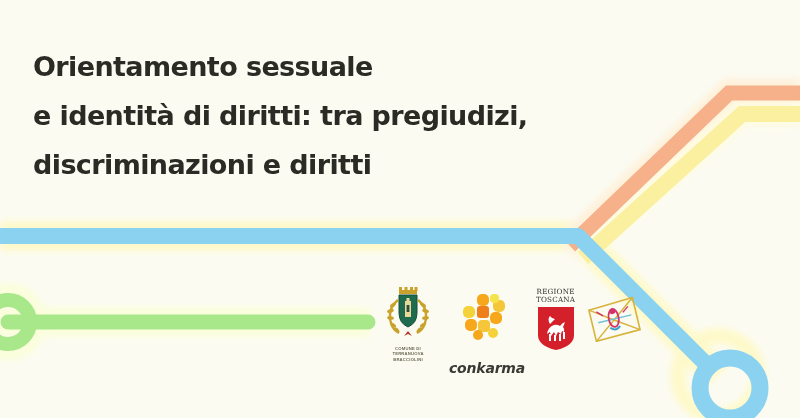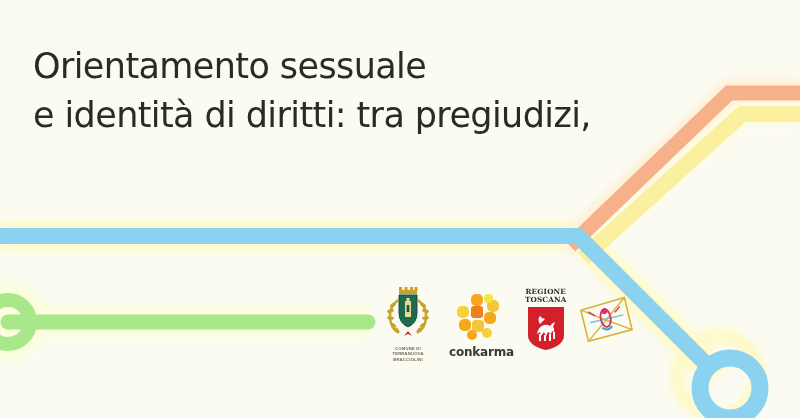--- a/index.html
+++ b/index.html
@@ -28,22 +28,22 @@
   #title-block {
     position: absolute;
     left: 33px;
     top: 42px;
     width: 640px;
     z-index: 5;
   }
   .title-line {
     color: #2b2b26;
     font-family: "DejaVu Sans", sans-serif;
-    font-weight: normal;
-    font-size: 35px;
+    font-weight: bold;
+    font-size: 27px;
     line-height: 49px;
     letter-spacing: -0.6px;
     white-space: nowrap;
   }
   #logos {
     position: absolute;
     left: 378px;
     top: 286px;
     height: 80px;
     display: flex;
@@ -66,31 +66,32 @@
     text-align: center;
     font-weight: bold;
     margin-top: 2px;
     white-space: pre-line;
   }
   
   .crest-wrap { width: 60px; }
   
   .konk-word {
     font-family: "DejaVu Sans", sans-serif;
-    font-size: 12px;
+    font-size: 14px;
     font-weight: bold;
     color: #3a3a34;
     letter-spacing: -0.2px;
-    margin-top: 1px;
+    margin-top: 16px;
+    font-style: italic;
   }
   
   .rt-word {
     font-family: "DejaVu Serif", serif;
     font-size: 7.2px;
-    font-weight: bold;
+    font-weight: normal;
     line-height: 8px;
     color: #2f2f2a;
     text-align: center;
     letter-spacing: 0.2px;
     white-space: pre-line;
   }
 </style>
 </head>
 <body>
 
@@ -126,20 +127,21 @@
 
     <g>
       <path d="M0 236 L578 236 L714 372" stroke="#8ad2ef" stroke-width="16" fill="none" stroke-linecap="butt" stroke-linejoin="round"></path>
       <circle cx="730" cy="388" r="30" fill="none" stroke="#8ad2ef" stroke-width="17"></circle>
     </g>
   </svg>
 
   <div id="title-block">
     <div class="title-line">Orientamento sessuale</div>
     <div class="title-line">e identità di diritti: tra pregiudizi,</div>
+    <div class="title-line">discriminazioni e diritti</div>
   </div>
 
   <div id="logos">
 
     <div class="logo crest-wrap">
       <svg width="60" height="58" viewBox="0 0 60 58">
 
         <rect x="21" y="4" width="18" height="4" fill="#c8a22a"></rect>
         <rect x="21" y="1" width="3" height="4" fill="#c8a22a"></rect>
         <rect x="26.5" y="1" width="3" height="4" fill="#c8a22a"></rect>

